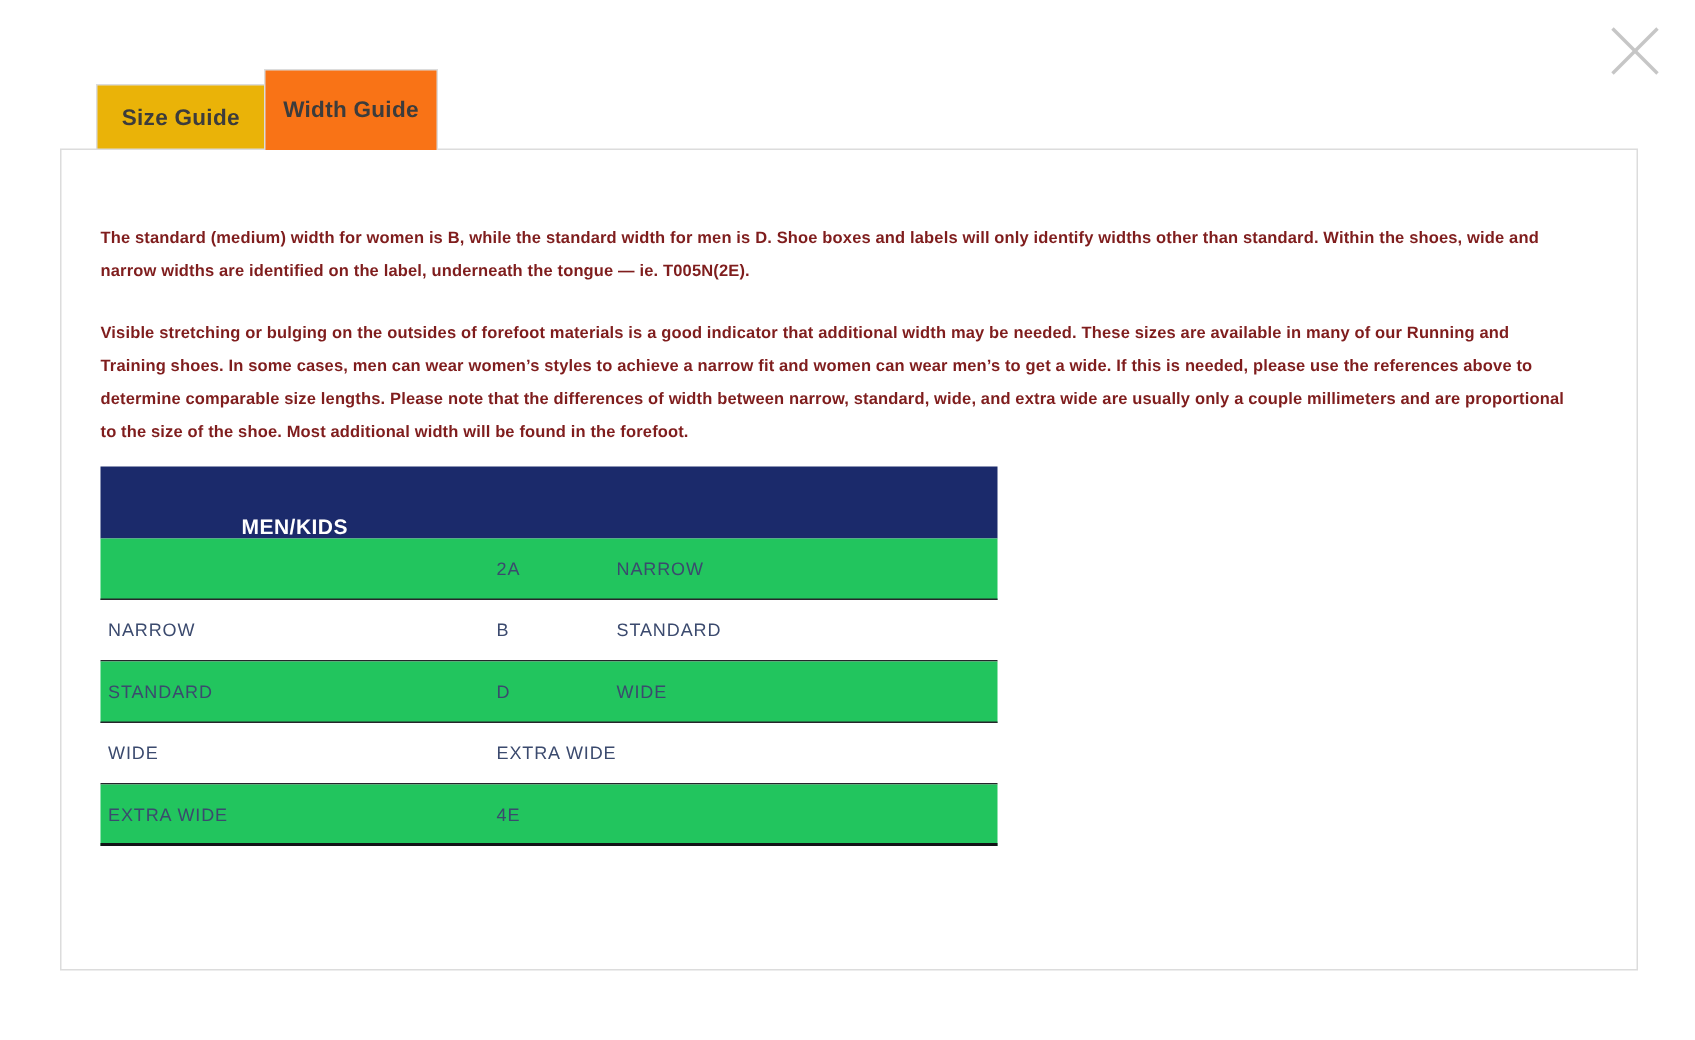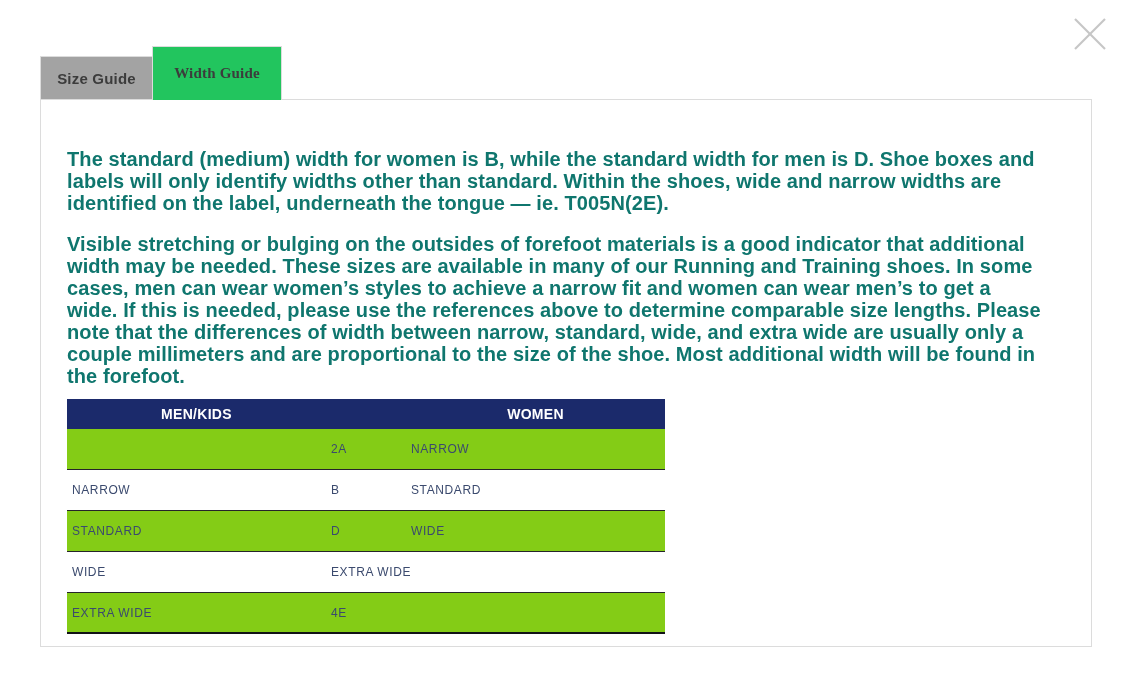--- a/index.html
+++ b/index.html
@@ -19,67 +19,68 @@
 
   
   .tabs { display: flex; align-items: flex-end; height: 54px; position: relative; z-index: 2; }
   .tab {
     display: flex; align-items: center; justify-content: center;
     font-size: 15px; font-weight: bold; color: #3c3c3c;
     cursor: pointer; letter-spacing: 0.2px;
   }
   .tab.inactive {
     height: 44px; width: 112px;
-    background: #a3a3a3;
+    background: #eab308;
     border: 1px solid #dcdcdc;
     border-right: none;
     margin-bottom: -1px;
+    margin-left: 24px;
   }
   .tab.active {
-    height: 54px; width: 130px;
-    background: #22c55e;
+    height: 54px; width: 116px;
+    background: #f97316;
     border: 1px solid #dcdcdc;
     border-bottom: none;
     margin-bottom: -1px;
-    font-family: Liberation Serif, serif;
   }
 
   
   .panel {
     border: 1px solid #dcdcdc;
     background: #ffffff;
     height: 548px;
     position: relative; z-index: 1;
   }
   .panel-content { padding: 48px 46px 0 26px; }
 
   .body-text {
-    font-size: 20px; line-height: 22px;
-    font-weight: bold; color: #0f766e;
+    font-size: 11px; line-height: 22px;
+    font-weight: bold; color: #7f1d1d;
     letter-spacing: 0.1px;
     max-width: 990px;
   }
   .para-2 { margin-top: 19px; }
 
   
   .width-table { width: 598px; margin-top: 12px; }
   .wt-header {
-    display: flex; height: 30px;
+    display: flex; height: 48px;
     background: #1b2a6b;
+    align-items: flex-end;
   }
   .wt-header .hcell {
     display: flex; align-items: center; justify-content: center;
     color: #ffffff; font-weight: bold; font-size: 14px; letter-spacing: 0.3px;
   }
   .wt-row {
     display: flex; height: 41px;
     border-bottom: 1px solid #25252a;
     background: #ffffff;
   }
-  .wt-row.alt { background: #84cc16; }
+  .wt-row.alt { background: #22c55e; }
   .wt-row:last-child { border-bottom: 2px solid #121216; }
   .wt-row .cell {
     display: flex; align-items: center;
     padding-left: 5px;
     font-size: 12px; color: #3b4a6e; letter-spacing: 0.6px;
   }
   .col-1 { width: 259px; }
   .col-2 { width: 80px; }
   .col-3 { width: 259px; }
 </style>
@@ -108,21 +109,20 @@
       <p class="body-text">The standard (medium) width for women is B, while the standard width for men is D. Shoe boxes and labels will only identify widths other than standard. Within the shoes, wide and narrow widths are identified on the label, underneath the tongue — ie. T005N(2E).</p>
 
       <div class="body-text para-2">
         <div>Visible stretching or bulging on the outsides of forefoot materials is a good indicator that additional width may be needed. These sizes are available in many of our Running and Training shoes. In some cases, men can wear women’s styles to achieve a narrow fit and women can wear men’s to get a wide. If this is needed, please use the references above to determine comparable size lengths. Please note that the differences of width between narrow, standard, wide, and extra wide are usually only a couple millimeters and are proportional to the size of the shoe. Most additional width will be found in the forefoot.</div>
       </div>
 
       <div class="width-table">
         <div class="wt-header">
           <div class="hcell col-1">MEN/KIDS</div>
           <div class="hcell col-2"></div>
-          <div class="hcell col-3">WOMEN</div>
         </div>
 
         <div class="wt-row alt">
           <div class="cell col-1"></div>
           <div class="cell col-2">2A</div>
           <div class="cell col-3">NARROW</div>
         </div>
         <div class="wt-row">
           <div class="cell col-1">NARROW</div>
           <div class="cell col-2">B</div>

